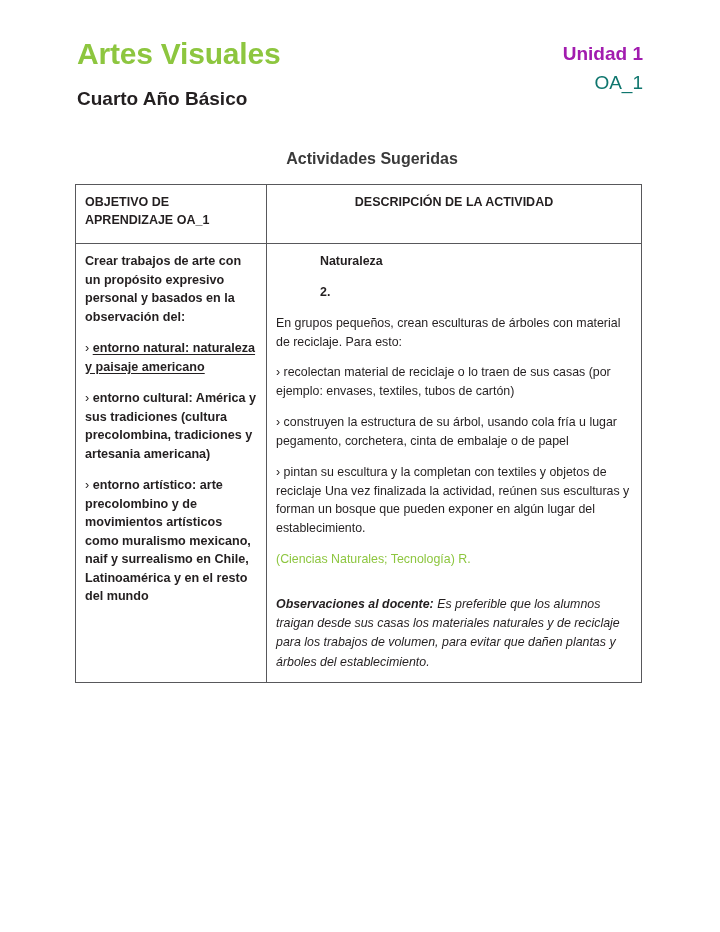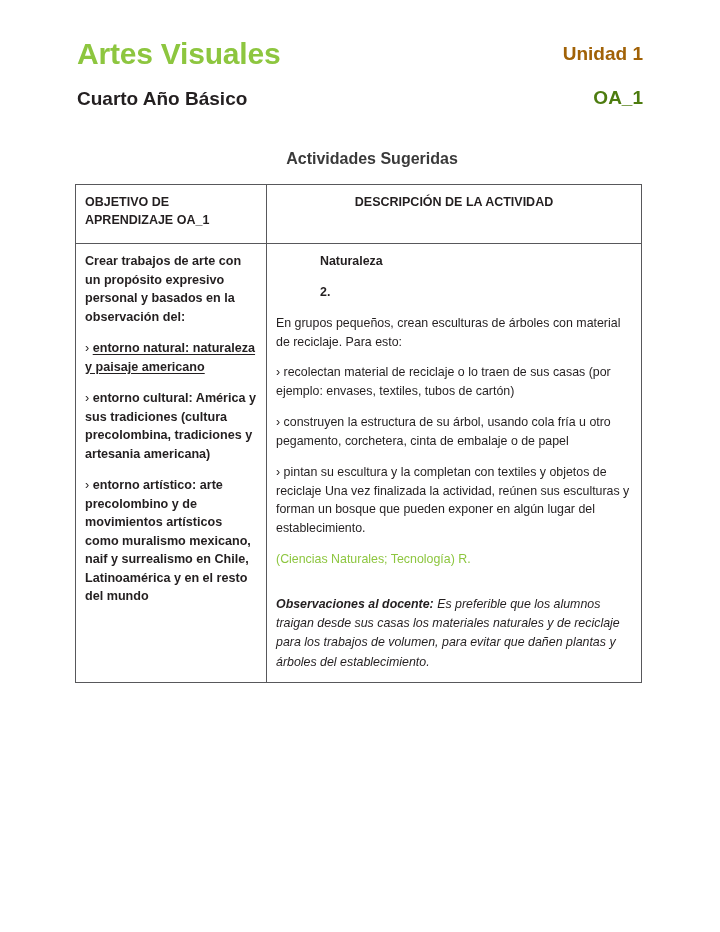--- a/index.html
+++ b/index.html
@@ -56,30 +56,30 @@
   }
   .header-right {
     display: flex;
     flex-direction: column;
     align-items: flex-end;
     padding-top: 4px;
   }
   .unit-label {
     font-size: 19px;
     font-weight: bold;
-    color: #a16207;
+    color: #a21caf;
     line-height: 1.3;
     white-space: nowrap;
   }
   .oa-label {
     font-size: 19px;
-    font-weight: bold;
-    color: #4d7c0f;
+    font-weight: normal;
+    color: #0f766e;
     line-height: 1.35;
-    margin-top: 18px;
+    margin-top: 3px;
     white-space: nowrap;
   }
 
   
   .section-title {
     position: absolute;
     left: 12px;
     top: 150px;
     width: 720px;
     text-align: center;
@@ -225,21 +225,21 @@
 
           <p>En grupos pequeños, crean esculturas de árboles con material de reciclaje. Para esto:</p>
 
           <p>
             <span class="bullet-mark">›</span>
             <span>recolectan material de reciclaje o lo traen de sus casas (por ejemplo: envases, textiles, tubos de cartón)</span>
           </p>
 
           <p>
             <span class="bullet-mark">›</span>
-            <span>construyen la estructura de su árbol, usando cola fría u otro pegamento, corchetera, cinta de embalaje o de papel</span>
+            <span>construyen la estructura de su árbol, usando cola fría u lugar pegamento, corchetera, cinta de embalaje o de papel</span>
           </p>
 
           <p>
             <span class="bullet-mark">›</span>
             <span>pintan su escultura y la completan con textiles y objetos de reciclaje Una vez finalizada la actividad, reúnen sus esculturas y forman un bosque que pueden exponer en algún lugar del establecimiento.</span>
           </p>
 
           <p class="green">(Ciencias Naturales; Tecnología) R.</p>
 
           <p class="obs">

